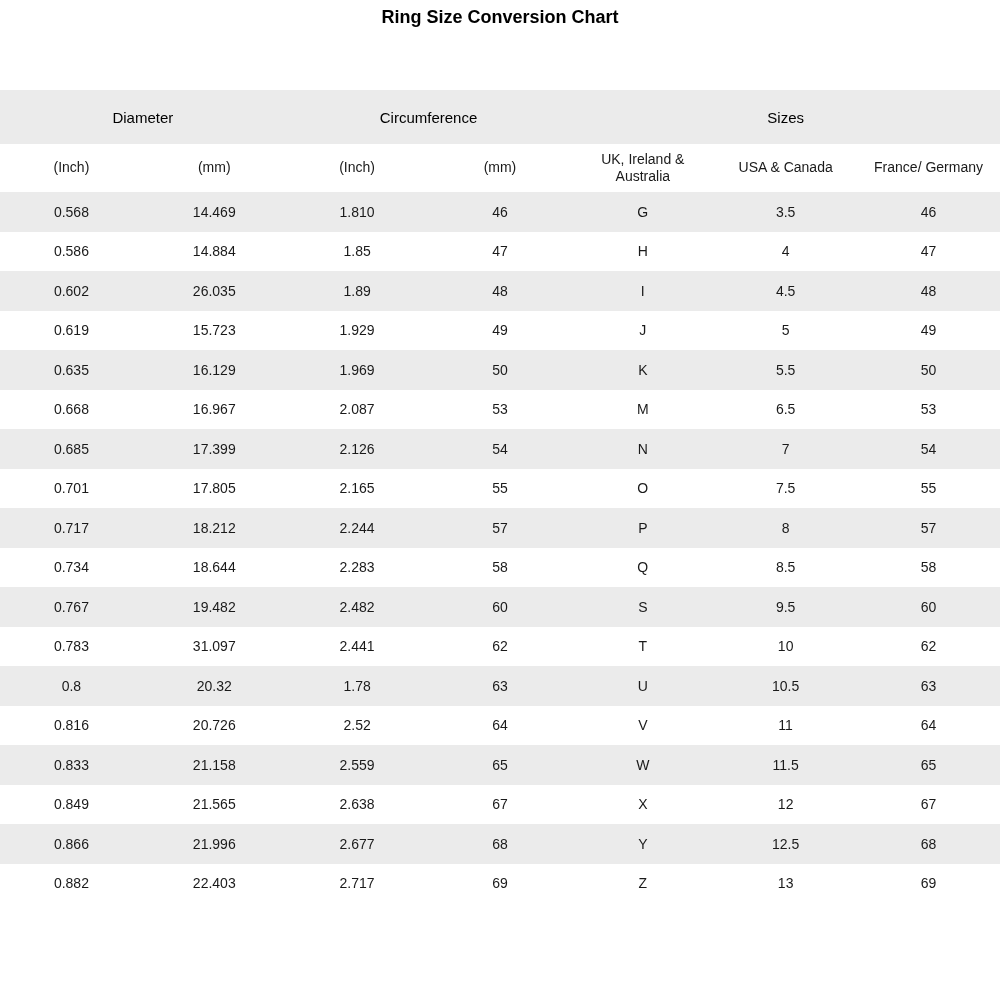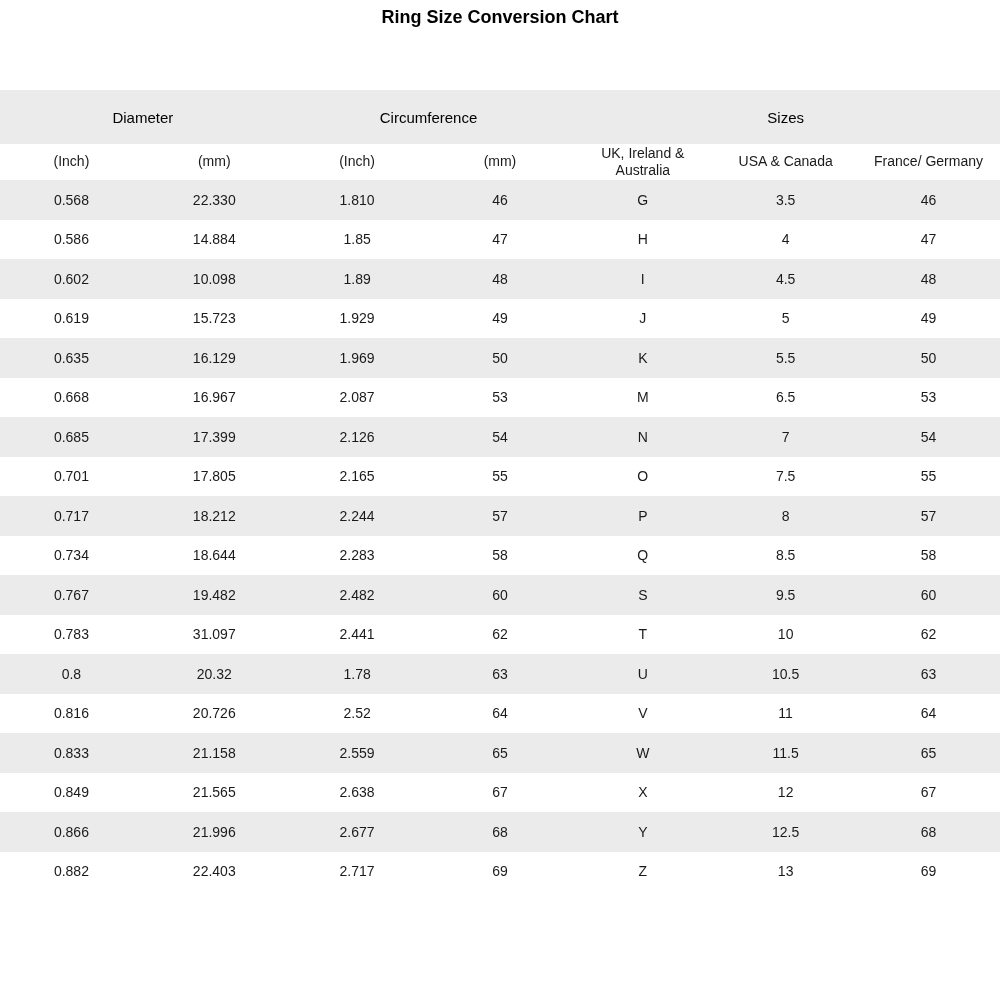--- a/index.html
+++ b/index.html
@@ -49,21 +49,21 @@
   tr.group-row {
     height: 54px;
     background: var(--stripe);
   }
   tr.group-row th {
     font-weight: normal;
     font-size: 15px;
     color: var(--heading);
   }
   tr.sub-row {
-    height: 36px;
+    height: 48px;
     background: var(--bg);
   }
   tr.sub-row th {
     font-weight: normal;
     line-height: 1.25;
   }
   tbody tr {
     height: 39.5px;
     background: var(--bg);
     border-radius: 9px;
@@ -100,39 +100,39 @@
           <th>(Inch)</th>
           <th>(mm)</th>
           <th>UK, Ireland &amp; Australia</th>
           <th>USA &amp; Canada</th>
           <th>France/ Germany</th>
         </tr>
     </thead>
     <tbody>
         <tr>
           <td>0.568</td>
-          <td>22.330</td>
+          <td>14.469</td>
           <td>1.810</td>
           <td>46</td>
           <td>G</td>
           <td>3.5</td>
           <td>46</td>
         </tr>
         <tr>
           <td>0.586</td>
           <td>14.884</td>
           <td>1.85</td>
           <td>47</td>
           <td>H</td>
           <td>4</td>
           <td>47</td>
         </tr>
         <tr>
           <td>0.602</td>
-          <td>10.098</td>
+          <td>26.035</td>
           <td>1.89</td>
           <td>48</td>
           <td>I</td>
           <td>4.5</td>
           <td>48</td>
         </tr>
         <tr>
           <td>0.619</td>
           <td>15.723</td>
           <td>1.929</td>

